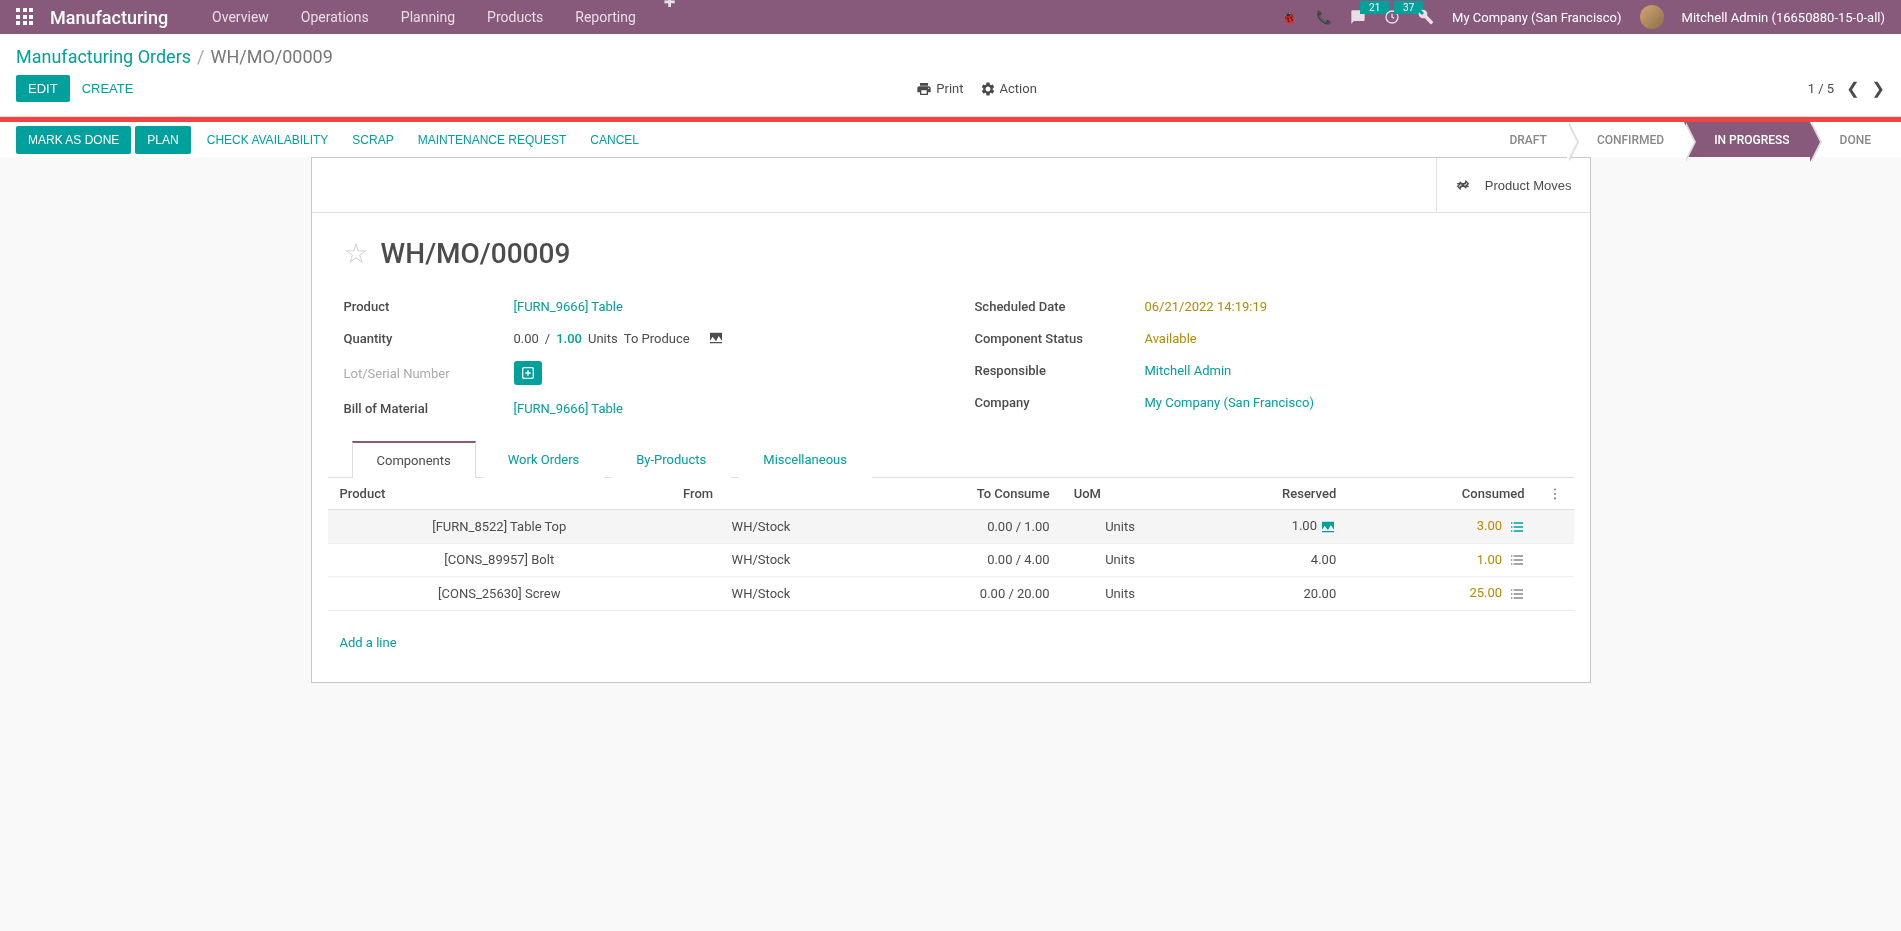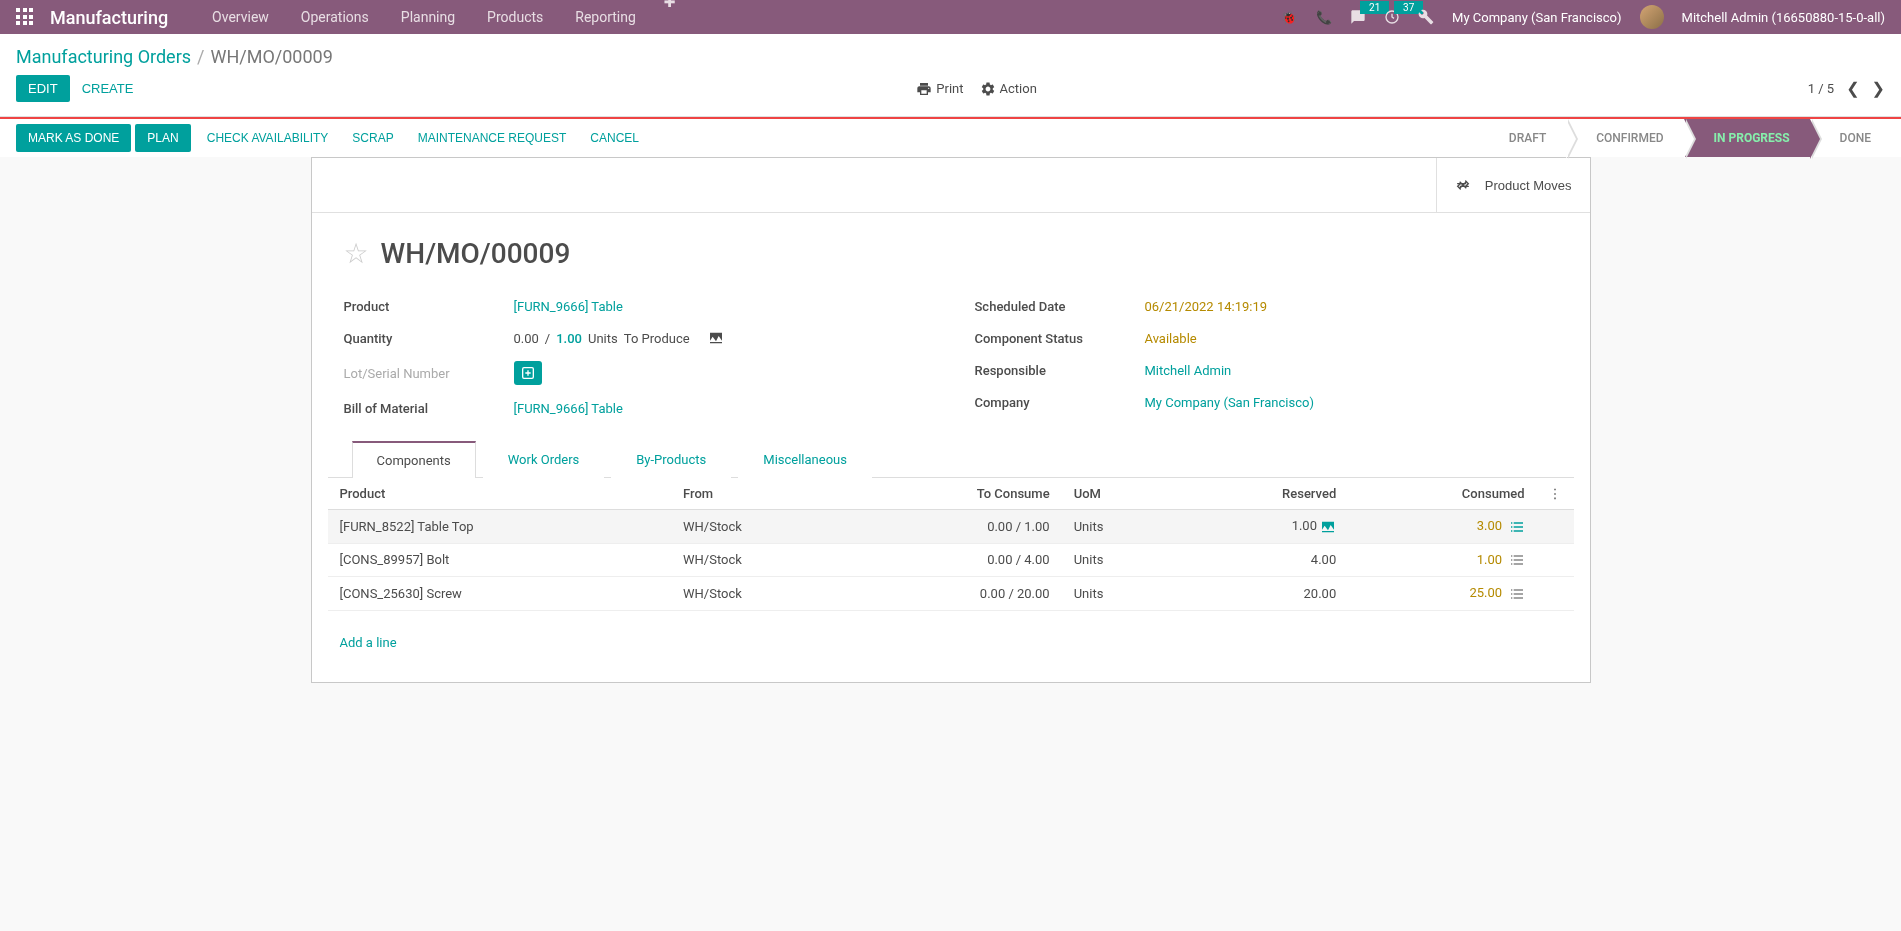--- a/index.html
+++ b/index.html
@@ -28,28 +28,28 @@
   .breadcrumb .bc-current { color: #777; }
   .cp-bottom { display: flex; align-items: center; padding: 8px 16px 14px 16px; }
   .btn { border: none; padding: 6px 12px; font-size: 13px; font-weight: 500; cursor: pointer; border-radius: 2px; text-transform: uppercase; }
   .btn-primary { background: #00a09d; color: #fff; }
   .btn-secondary { background: transparent; color: #00a09d; }
   .cp-center { flex: 1; display: flex; justify-content: center; gap: 16px; }
   .cp-center .link { color: #4c4c4c; font-size: 13px; cursor: pointer; display: flex; align-items: center; gap: 4px; }
   .pager { color: #4c4c4c; font-size: 13px; display: flex; align-items: center; gap: 12px; }
   .pager .arrow { cursor: pointer; font-size: 16px; color: #4c4c4c; }
 
-  .statusbar-row { background: #fff; border-top: 2px solid #ef4444; display: flex; align-items: center; padding: 0 0 0 16px; height: 40px; }
+  .statusbar-row { background: #fff; border-top: 5px solid #ef4444; display: flex; align-items: center; padding: 0 0 0 16px; height: 40px; }
   .statusbar-row .btn-highlight { background: #00a09d; color: #fff; padding: 7px 12px; font-size: 12px; margin-right: 4px; }
   .statusbar-row .btn-plain { background: transparent; color: #00a09d; padding: 7px 12px; font-size: 12px; font-weight: 500; }
   .status-flow { margin-left: auto; display: flex; align-items: stretch; height: 100%; }
   .status-step { position: relative; padding: 0 20px 0 30px; display: flex; align-items: center; font-size: 12px; font-weight: 500; color: #888; background: #fff; }
   .status-step::after { content:''; position:absolute; right:-10px; top:0; width:0; height:0; border-top:20px solid transparent; border-bottom:20px solid transparent; border-left:10px solid #fff; z-index:2; }
   .status-step::before { content:''; position:absolute; right:-12px; top:0; width:0; height:0; border-top:20px solid transparent; border-bottom:20px solid transparent; border-left:10px solid #ddd; z-index:1; }
-  .status-step.active { background: #875a7b; color: #86efac; font-weight: bold; }
+  .status-step.active { background: #875a7b; color: #ffffff; }
   .status-step.active::after { border-left-color: #875a7b; }
   .status-step:last-child { padding-right: 30px; }
   .status-step:last-child::after, .status-step:last-child::before { display:none; }
 
   .sheet-bg { padding: 0 24px 24px 24px; display: flex; justify-content: center; }
   .sheet { background: #fff; border: 1px solid #c8c8c8; width: 1280px; max-width: 100%; position: relative; }
   .button-box { display: flex; justify-content: flex-end; border-bottom: 1px solid #e0e0e0; }
   .stat-btn { border: none; border-left: 1px solid #e0e0e0; background: #fff; padding: 10px 18px; font-size: 13px; color: #4c4c4c; display: flex; align-items: center; gap: 14px; cursor: pointer; height: 54px; }
   .title-zone { padding: 24px 32px 12px 32px; display: flex; align-items: center; gap: 12px; }
   .star { font-size: 28px; color: #ccc; cursor: pointer; }
@@ -68,21 +68,21 @@
   .icon-btn { background: #00a09d; color: #fff; width: 28px; height: 24px; border-radius: 3px; border: none; display: inline-flex; align-items: center; justify-content: center; cursor: pointer; }
 
   .tabs { display: flex; padding: 0 32px; border-bottom: none; }
   .tab { border: 1px solid #ddd; border-bottom: none; padding: 10px 24px; font-size: 13px; color: #00a09d; cursor: pointer; margin-right: -1px; background: #fff; position: relative; top: 1px; margin-left: 8px; }
   .tab:not(.active) { border-color: transparent; }
   .tab.active { color: #4c4c4c; border-color: #ddd; border-top: 2px solid #875a7b; }
 
   .components-table { width: calc(100% - 32px); margin: 0 16px 16px 16px; border-top: 1px solid #ddd; border-collapse: collapse; }
   .components-table th { text-align: left; font-size: 13px; font-weight: 500; padding: 8px 12px; border-bottom: 1px solid #ddd; color: #4c4c4c; }
   .components-table th.right, .components-table td.right { text-align: right; }
-  .components-table td { padding: 8px 12px; font-size: 13px; border-bottom: 1px solid #eee; }
+  .components-table td { padding: 8px 12px; font-size: 13px; border-bottom: 1px solid #eee; text-align: center; }
   .components-table tr.hover { background: #f5f5f5; }
   .components-table .consumed { color: #b58a00; }
   .components-table .avail-green { color: #3a9d3a; }
   .row-icon { color: #888; cursor: pointer; }
   .row-icon.teal { color: #00a09d; }
   .add-line { color: #00a09d; cursor: pointer; padding: 8px 12px; font-size: 13px; display: block; }
   .kebab { cursor: pointer; width: 20px; }
 
   svg { width: 16px; height: 16px; vertical-align: middle; }
 </style>

